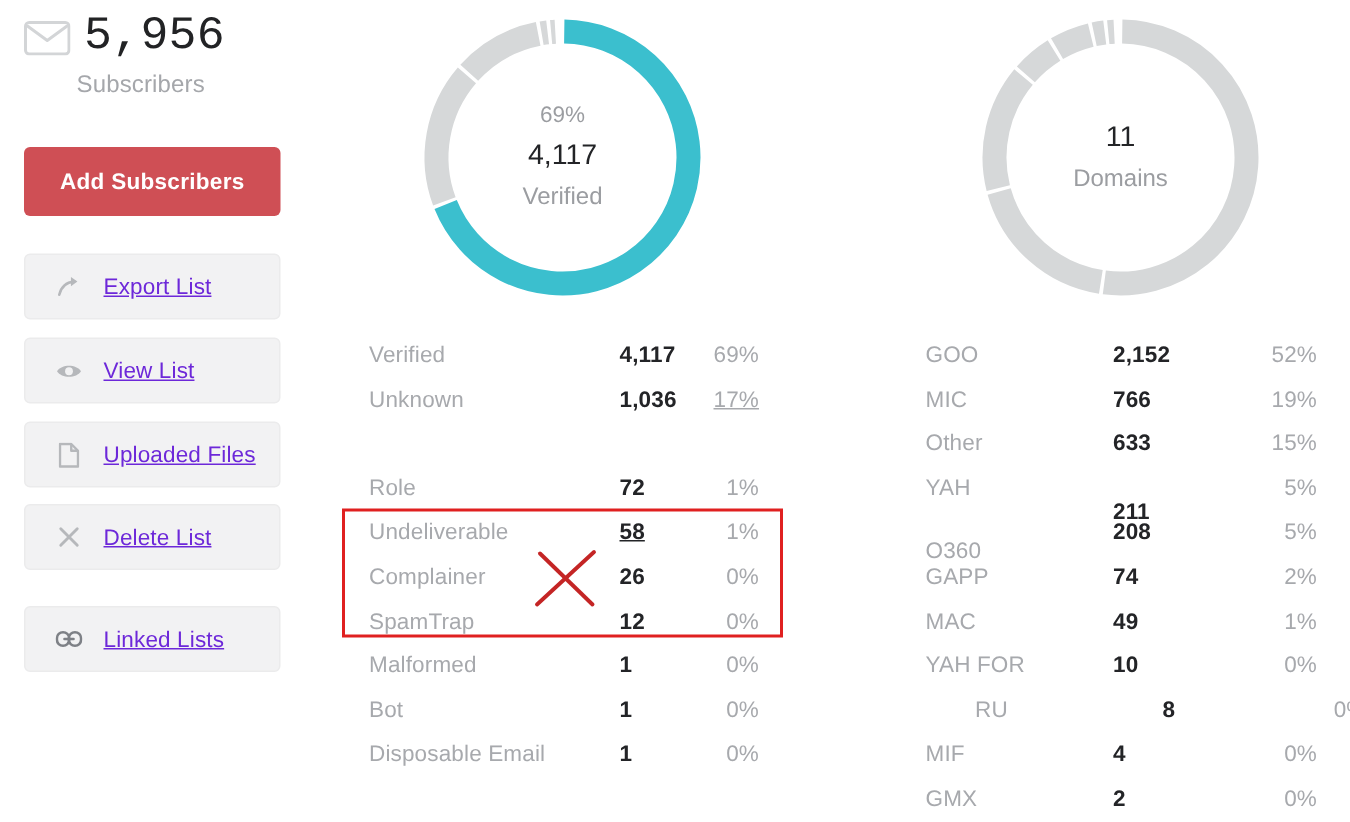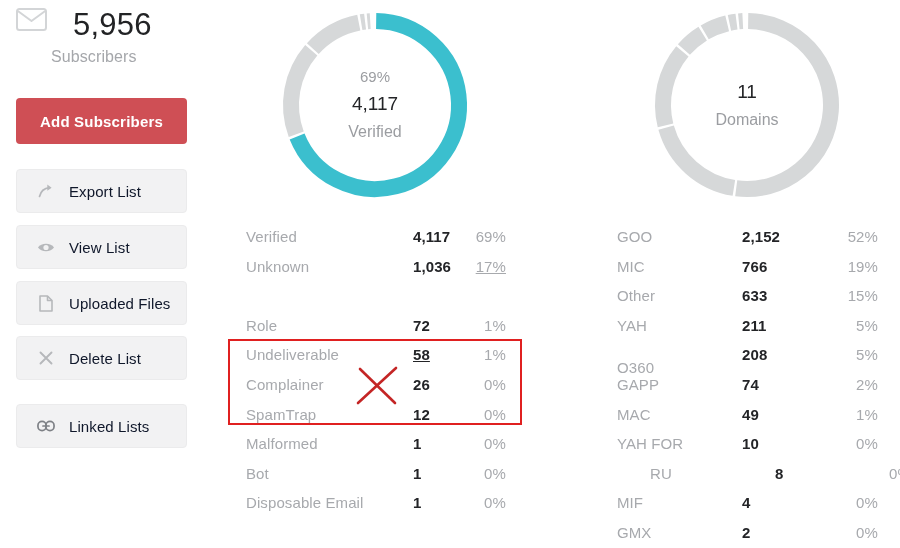--- a/index.html
+++ b/index.html
@@ -6,42 +6,42 @@
   body{
     width:900px;height:548px;overflow:hidden;background:#ffffff;
     font-family:"Liberation Sans","DejaVu Sans",sans-serif;
     -webkit-font-smoothing:antialiased;
   }
   #root{position:relative;width:900px;height:548px;}
 
   
   .sidebar{position:absolute;left:0;top:0;width:215px;height:548px;}
 
-  .sub-head{position:absolute;left:16px;top:8px;display:flex;gap:26px;}
+  .sub-head{position:absolute;left:16px;top:8px;display:flex;align-items:center;gap:9px;font-family:Liberation Mono, monospace;}
   .env-icon{width:31px;height:23px;position:relative;}
   .env-icon svg{display:block;}
   .sub-count{font-size:31px;line-height:34px;color:#222325;letter-spacing:.2px;font-weight:400;}
   .sub-label{position:absolute;left:51px;top:48px;font-size:16px;color:#a5a7ab;letter-spacing:.1px;}
 
   .btn-add{
     position:absolute;left:16px;top:98px;width:171px;height:46px;
     border:none;border-radius:4px;cursor:pointer;
     color:#ffffff;font-size:15px;font-weight:bold;letter-spacing:.2px;
     font-family:"Liberation Sans","DejaVu Sans",sans-serif;
     display:flex;align-items:center;justify-content:center;
   }
 
   .btn-plain{
     position:absolute;left:16px;width:171px;height:44px;
     background:#f2f2f3;border:1px solid #ebebec;border-radius:4px;
     box-sizing:border-box;cursor:pointer;display:flex;align-items:center;
     padding-left:20px;gap:14px;
   }
   .btn-plain .bi{width:18px;height:18px;display:flex;align-items:center;justify-content:center;flex:0 0 18px;}
-  .btn-plain .bt{font-size:15px;color:#0f172a;letter-spacing:.1px;white-space:nowrap;}
+  .btn-plain .bt{font-size:15px;color:#6d28d9;letter-spacing:.1px;white-space:nowrap;text-decoration:underline;}
 
   
   .donut{position:absolute;}
   .donut svg{display:block;}
   .donut-center{
     position:absolute;left:0;top:0;width:100%;height:100%;
     display:flex;flex-direction:column;align-items:center;justify-content:center;
   }
   .dc-pct{font-size:15px;color:#9b9da1;line-height:20px;margin-bottom:5px;}
   .dc-val{font-size:19px;color:#232427;line-height:24px;}
@@ -218,21 +218,21 @@
         <span class="tval" style="left: 125px;">766</span>
         <span class="tpct" style="right: 0px;">19%</span>
       </div>
       <div class="trow" style="top: 59.2px;">
         <span class="tlab" style="left: 0px;">Other</span>
         <span class="tval" style="left: 125px;">633</span>
         <span class="tpct" style="right: 0px;">15%</span>
       </div>
       <div class="trow" style="top: 88.8px;">
         <span class="tlab" style="left: 0px;">YAH</span>
-        <span class="tval" style="left: 125px;">211</span>
+        <span class="tval" style="left: 125px; margin-top: 16px;">211</span>
         <span class="tpct" style="right: 0px;">5%</span>
       </div>
       <div class="trow" style="top: 118.4px;">
         <span class="tlab" style="left: 0px; margin-top: 13px;">O360</span>
         <span class="tval" style="left: 125px;">208</span>
         <span class="tpct" style="right: 0px;">5%</span>
       </div>
       <div class="trow" style="top: 148px;">
         <span class="tlab" style="left: 0px;">GAPP</span>
         <span class="tval" style="left: 125px;">74</span>

